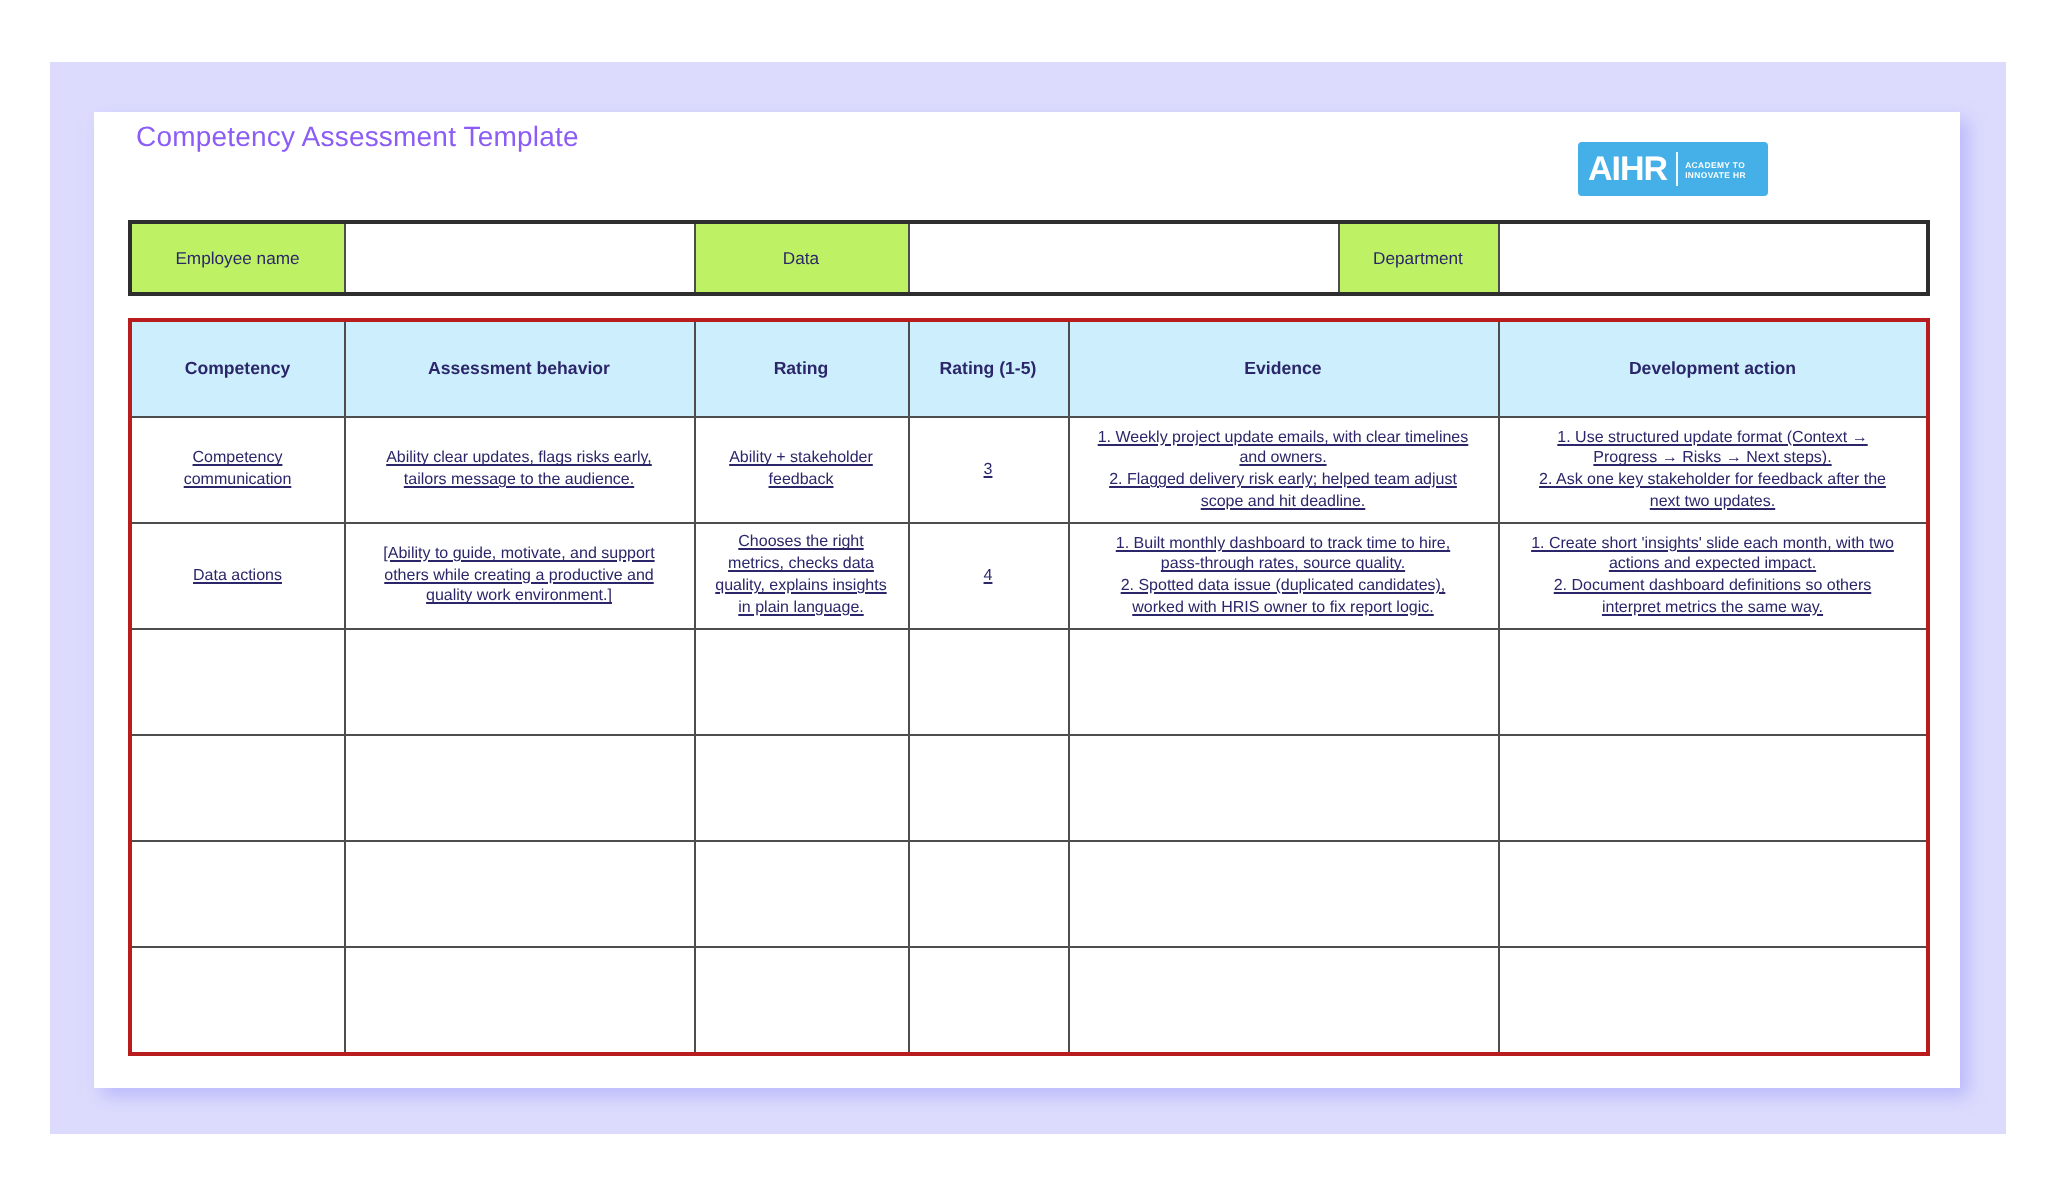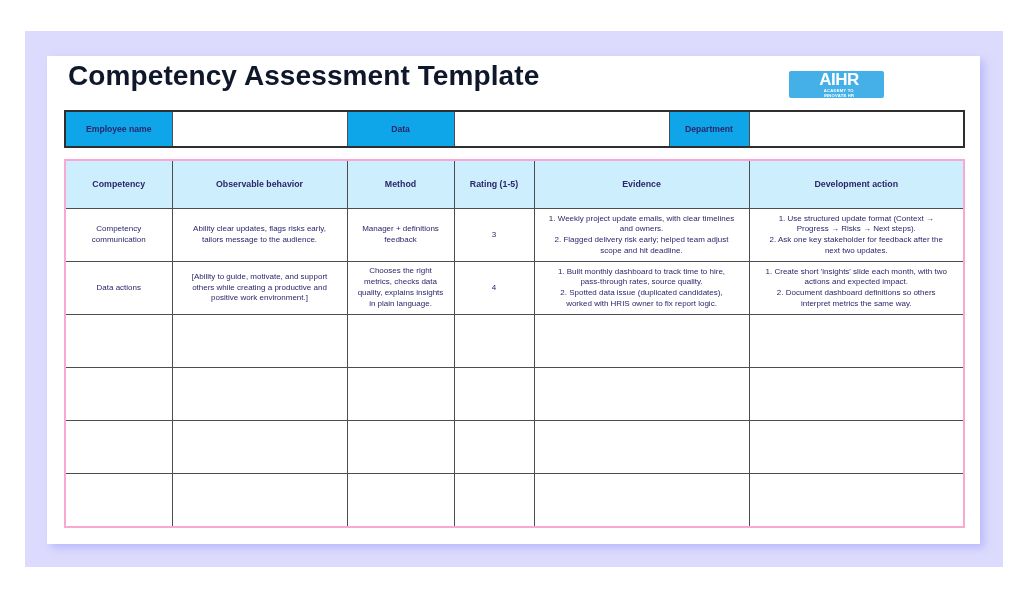--- a/index.html
+++ b/index.html
@@ -26,39 +26,38 @@
       width: 933px;
       height: 488px;
       background: #ffffff;
       box-shadow: 4px 4px 8px rgba(160, 156, 250, 0.55);
     }
     .title {
       position: absolute;
       left: 68px;
       top: 60px;
       margin: 0;
-      font-size: 28px;
-      font-weight: bold;
-      color: #0f172a;
+      font-size: 14px;
+      font-weight: normal;
+      color: #8b5cf6;
       letter-spacing: 0.1px;
     }
     .logo {
       position: absolute;
       left: 789px;
       top: 71px;
       width: 95px;
       height: 27px;
       background: #45b0e8;
       border-radius: 2px;
       display: flex;
       align-items: center;
       padding-left: 5px;
       box-sizing: border-box;
       color: #ffffff;
-      flex-direction: column;
     }
     .logo-mark {
       font-size: 17px;
       font-weight: bold;
       letter-spacing: -0.5px;
       line-height: 1;
     }
     .logo-divider {
       width: 1px;
       height: 17px;
@@ -91,45 +90,46 @@
     }
     .info-table {
       left: 64px;
       top: 110px;
       width: 899px;
       height: 36px;
       border: 2px solid #2e2e2e;
     }
     .info-table td { height: 34px; }
     .label-cell {
-      background: #0ea5e9;
-      font-weight: bold;
+      background: #bef264;
+      font-weight: normal;
       font-size: 8.6px;
       color: #2b2669;
     }
     .value-cell {
       background: #ffffff;
     }
 
     .main-table {
       left: 64px;
       top: 159px;
       width: 899px;
       height: 366px;
-      border: 2px solid #f9a8d4;
+      border: 2px solid #b91c1c;
     }
     .main-table th {
       background: #cdeffd;
       font-weight: bold;
       font-size: 8.8px;
       height: 47px;
     }
     .main-table td {
       height: 52px;
       background: #ffffff;
+      text-decoration: underline;
     }
     .main-table td.tight {
       line-height: 10.6px;
       padding: 0 3px;
     }
     .multiline {
       white-space: pre-line;
     }
   </style>
 </head>
@@ -175,50 +175,50 @@
     <col style="width:107px">
     <col style="width:175px">
     <col style="width:107px">
     <col style="width:80px">
     <col style="width:215px">
     <col style="width:215px">
   </colgroup>
   <thead>
     <tr>
       <th>Competency</th>
-      <th>Observable behavior</th>
-      <th>Method</th>
+      <th>Assessment behavior</th>
+      <th>Rating</th>
       <th>Rating (1-5)</th>
       <th>Evidence</th>
       <th>Development action</th>
     </tr>
   </thead>
   <tbody>
     <tr>
       <td class="multiline">Competency
 communication</td>
       <td class="multiline">Ability clear updates, flags risks early,
 tailors message to the audience.</td>
-      <td class="multiline">Manager + definitions
+      <td class="multiline">Ability + stakeholder
 feedback</td>
       <td>3</td>
       <td class="multiline tight">1. Weekly project update emails, with clear timelines
 and owners.
 2. Flagged delivery risk early; helped team adjust
 scope and hit deadline.</td>
       <td class="multiline tight">1. Use structured update format (Context →
 Progress → Risks → Next steps).
 2. Ask one key stakeholder for feedback after the
 next two updates.</td>
     </tr>
     <tr>
       <td class="multiline">Data actions</td>
       <td class="multiline">[Ability to guide, motivate, and support
 others while creating a productive and
-positive work environment.]</td>
+quality work environment.]</td>
       <td class="multiline">Chooses the right
 metrics, checks data
 quality, explains insights
 in plain language.</td>
       <td>4</td>
       <td class="multiline tight">1. Built monthly dashboard to track time to hire,
 pass-through rates, source quality.
 2. Spotted data issue (duplicated candidates),
 worked with HRIS owner to fix report logic.</td>
       <td class="multiline tight">1. Create short 'insights' slide each month, with two

